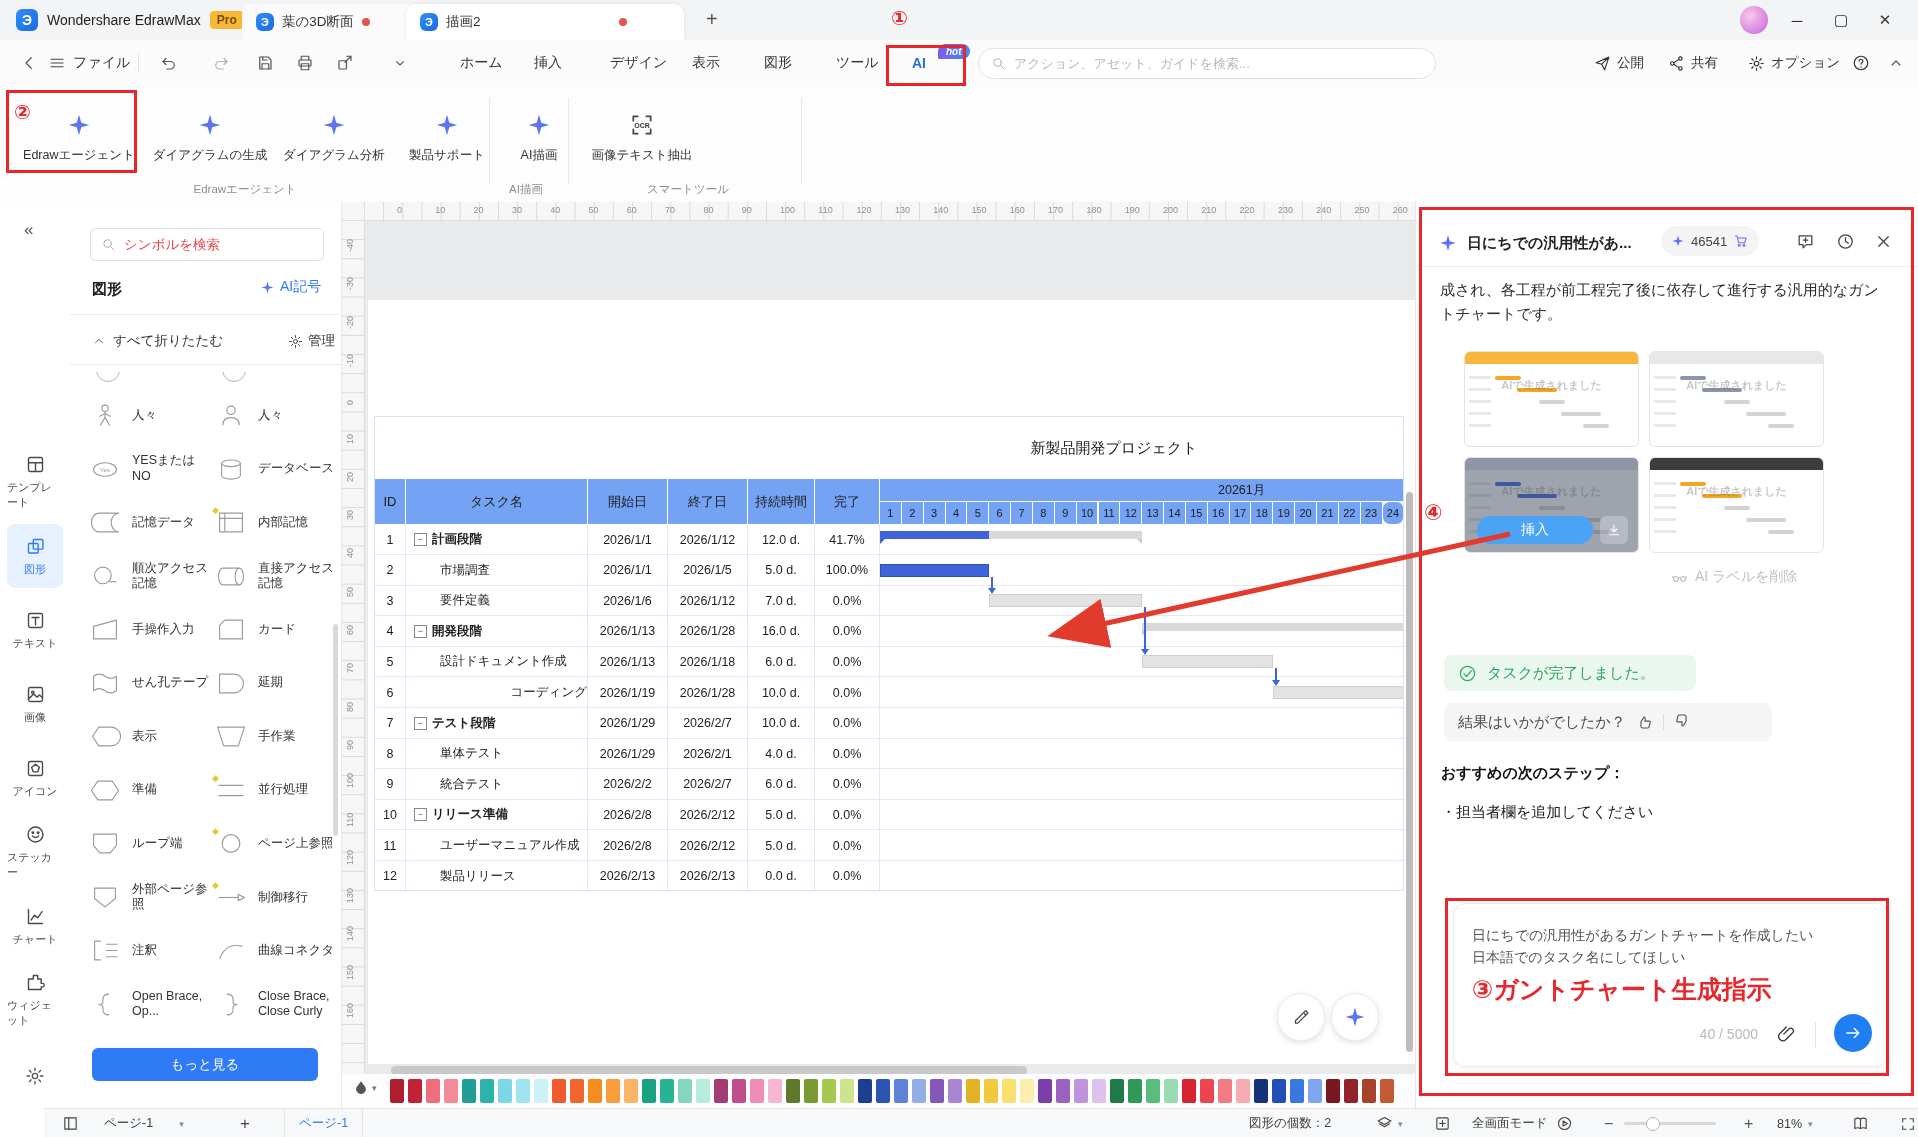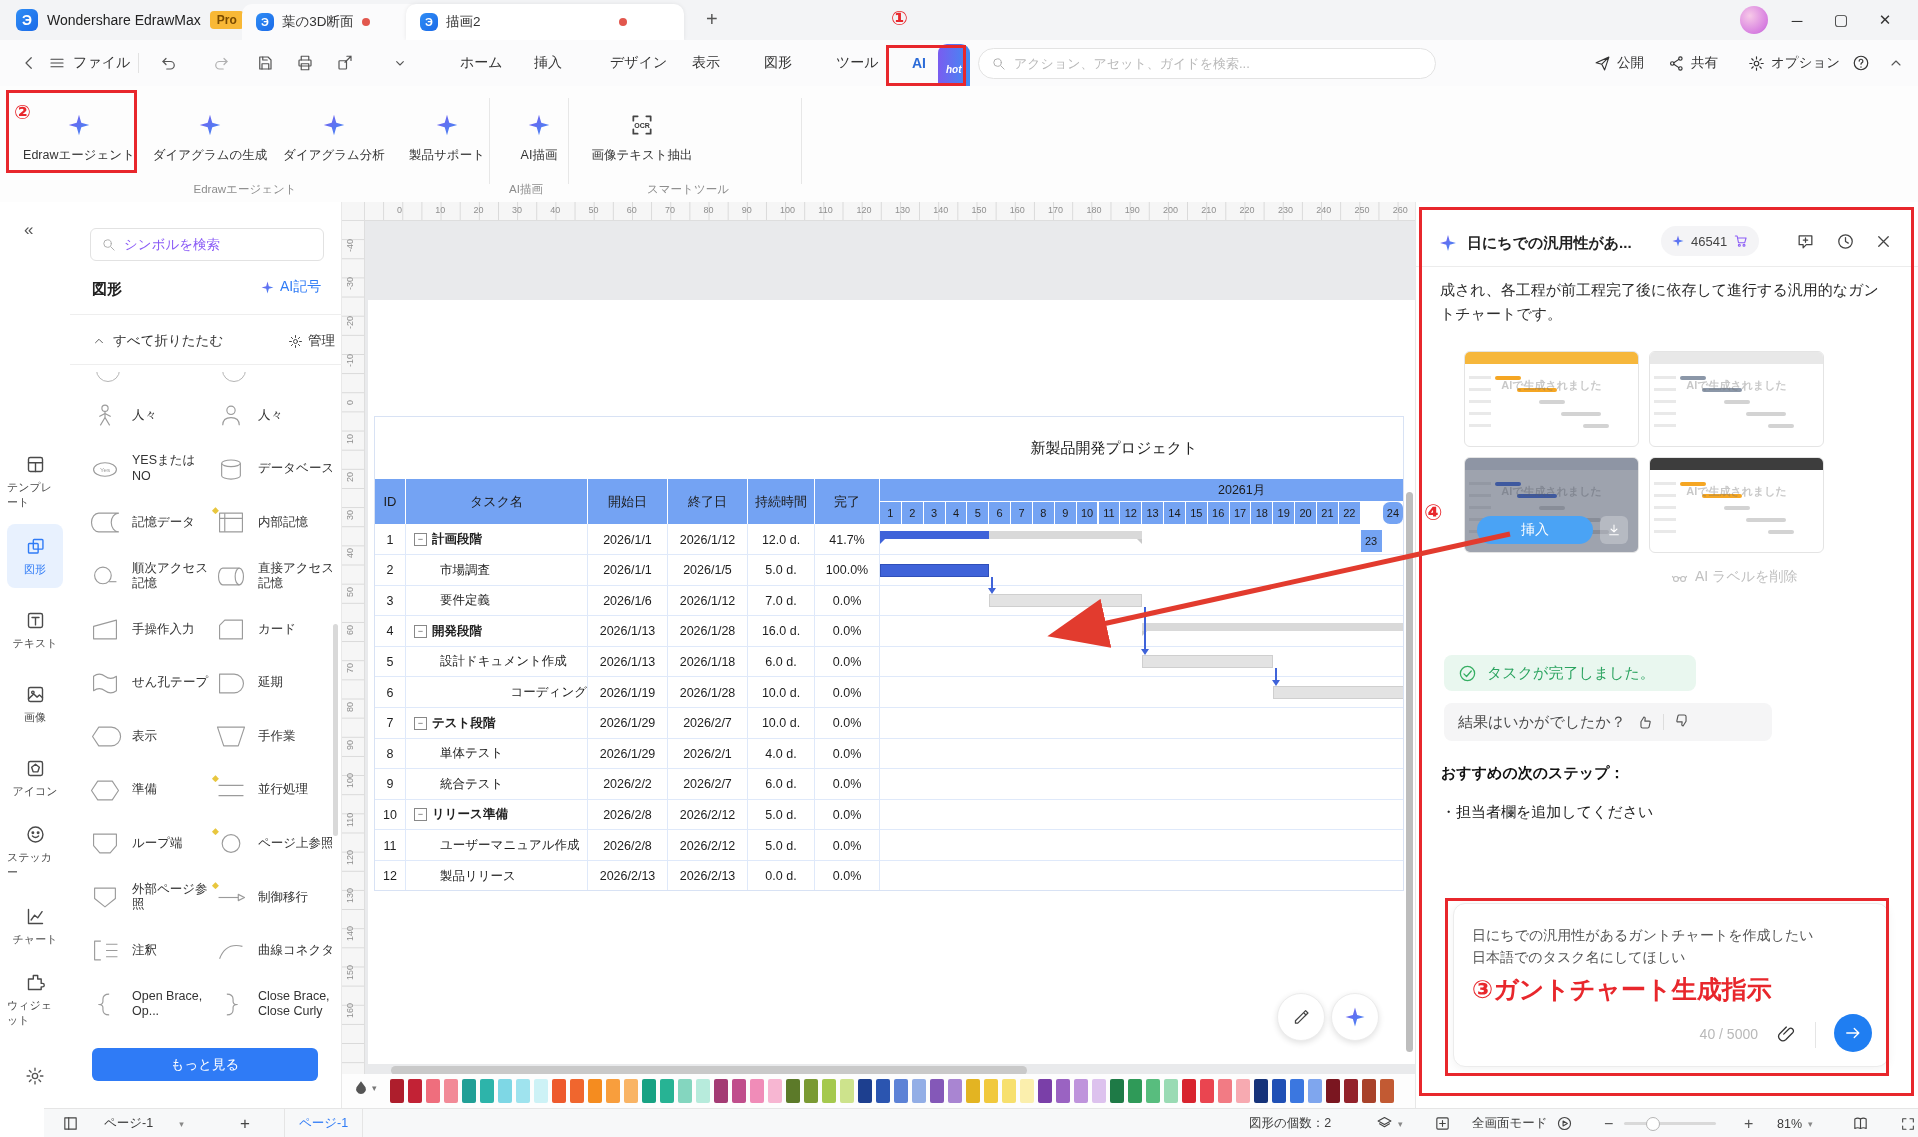--- a/index.html
+++ b/index.html
@@ -15,39 +15,39 @@
   .doctab{position:absolute;top:4px;height:36px;display:flex;align-items:center;gap:8px;padding:0 14px;
           border-radius:10px 10px 0 0;font-size:13.5px;color:#333;}
   .doctab.active{background:#fff;box-shadow:0 0 4px rgba(0,0,0,.08);}
   .dot{width:8px;height:8px;border-radius:50%;background:#e2574d;}
   .winbtn{position:absolute;top:0;width:42px;height:40px;display:flex;align-items:center;justify-content:center;color:#333;font-size:15px;}
   
   .menubar{position:absolute;left:0;top:40px;width:1918px;height:46px;background:#fbfbfc;border-bottom:1px solid #ececec;}
   .mtab{position:absolute;top:0;height:46px;display:flex;align-items:center;font-size:14px;color:#333;}
   .aitab{color:#2b6bd8;font-weight:bold;}
   .hot{position:absolute;left:938px;top:4px;background:linear-gradient(90deg,#7a5cf0,#3f8cf3);color:#fff;
-       font-size:10px;font-style:italic;font-weight:bold;padding:20px 8px;border-radius:9px 9px 9px 2px;}
+       font-size:10px;font-style:italic;font-weight:bold;padding:2px 8px;border-radius:9px 9px 9px 2px;}
   .searchbox{position:absolute;left:978px;top:8px;width:458px;height:31px;background:#fff;border:1px solid #e3e3e3;
              border-radius:16px;display:flex;align-items:center;gap:8px;padding:0 12px;color:#b9b9b9;font-size:13px;box-sizing:border-box;}
   .topaction{position:absolute;top:0;height:46px;display:flex;align-items:center;gap:6px;font-size:13.5px;color:#333;}
   
   .ribbon{position:absolute;left:0;top:86px;width:1918px;height:116px;background:#fdfdfd;border-bottom:1px solid #e6e6e6;}
   .rbtn{position:absolute;top:8px;height:88px;display:flex;flex-direction:column;align-items:center;justify-content:center;gap:9px;
         font-size:12.5px;color:#333;border-radius:6px;padding:0 8px;}
   .rsep{position:absolute;top:12px;width:1px;height:86px;background:#e7e7e7;}
   .rgroup{position:absolute;top:96px;font-size:11.5px;color:#8d8d8d;transform:translateX(-50%);}
   
   .rail{position:absolute;left:0;top:202px;width:70px;height:906px;background:#fff;border-right:1px solid #ececec;}
   .railitem{position:absolute;left:7px;width:56px;height:64px;border-radius:8px;display:flex;flex-direction:column;
             align-items:center;justify-content:center;gap:5px;font-size:11px;color:#4a4a4a;}
   .railitem.active{background:#e8f1fe;color:#2f7bf6;}
   
   .sympanel{position:absolute;left:70px;top:202px;width:272px;height:906px;background:#fff;border-right:1px solid #e9e9e9;box-sizing:border-box;}
   .symsearch{position:absolute;left:20px;top:26px;width:234px;height:33px;border:1px solid #e2e2e2;border-radius:6px;
-             display:flex;align-items:center;gap:8px;padding:0 10px;color:#8b5cf6;box-sizing:border-box;font-size:13.5px;}
+             display:flex;align-items:center;gap:8px;padding:0 10px;color:#ef4444;box-sizing:border-box;font-size:13.5px;}
   .symitem{display:flex;align-items:center;gap:6px;width:126px;height:52px;}
   .symlabel{font-size:12.5px;color:#333;line-height:1.25;}
   .morebtn{position:absolute;left:22px;top:846px;width:226px;height:33px;background:#2f7bf6;color:#fff;border-radius:6px;
            display:flex;align-items:center;justify-content:center;font-size:13.5px;}
   
   .canvas{position:absolute;left:342px;top:202px;width:1073px;height:906px;background:#e9eaec;overflow:hidden;}
   .rulertop{position:absolute;left:22px;top:0;right:0;height:18px;background:#f6f6f6;border-bottom:1px solid #dedede;
             background-image:linear-gradient(to right,#d9d9d9 1px,transparent 1px);background-size:19.15px 100%;}
   .rulerleft{position:absolute;left:0;top:18px;width:22px;bottom:0;background:#f6f6f6;border-right:1px solid #dedede;
              background-image:linear-gradient(to bottom,#d9d9d9 1px,transparent 1px);background-size:100% 19.15px;}
@@ -744,21 +744,21 @@
         <div class="ghcell" style="left: 767.2px; top: 84px; width: 21.85px; height: 23px; font-size: 11px;">13</div>
         <div class="ghcell" style="left: 789.05px; top: 84px; width: 21.85px; height: 23px; font-size: 11px;">14</div>
         <div class="ghcell" style="left: 810.9px; top: 84px; width: 21.85px; height: 23px; font-size: 11px;">15</div>
         <div class="ghcell" style="left: 832.75px; top: 84px; width: 21.85px; height: 23px; font-size: 11px;">16</div>
         <div class="ghcell" style="left: 854.6px; top: 84px; width: 21.85px; height: 23px; font-size: 11px;">17</div>
         <div class="ghcell" style="left: 876.45px; top: 84px; width: 21.85px; height: 23px; font-size: 11px;">18</div>
         <div class="ghcell" style="left: 898.3px; top: 84px; width: 21.85px; height: 23px; font-size: 11px;">19</div>
         <div class="ghcell" style="left: 920.15px; top: 84px; width: 21.85px; height: 23px; font-size: 11px;">20</div>
         <div class="ghcell" style="left: 942px; top: 84px; width: 21.85px; height: 23px; font-size: 11px;">21</div>
         <div class="ghcell" style="left: 963.85px; top: 84px; width: 21.85px; height: 23px; font-size: 11px;">22</div>
-        <div class="ghcell" style="left: 985.7px; top: 84px; width: 21.85px; height: 23px; font-size: 11px; margin-top: 28px;">23</div>
+        <div class="ghcell" style="left: 985.7px; top: 84px; width: 21.85px; height: 23px; font-size: 11px;">23</div>
         <div class="ghcell" style="left: 1007.55px; top: 84px; width: 21.85px; height: 23px; font-size: 11px; border-radius: 7px;">24</div>
         <div class="grow" style="top: 107px;">
           <div class="gcell" style="left: 0px; top: 0px; width: 31px; height: 31px;">1</div>
           <div class="gcell" style="left: 31px; top: 0px; width: 182px; height: 31px; justify-content: flex-start; padding-left: 8px;">
             <div class="sumbox">−</div>
             <div style="font-weight: bold;">計画段階</div>
           </div>
           <div class="gcell" style="left: 213px; top: 0px; width: 80px; height: 31px;">2026/1/1</div>
           <div class="gcell" style="left: 293px; top: 0px; width: 80px; height: 31px;">2026/1/12</div>
           <div class="gcell" style="left: 373px; top: 0px; width: 67px; height: 31px;">12.0 d.</div>

